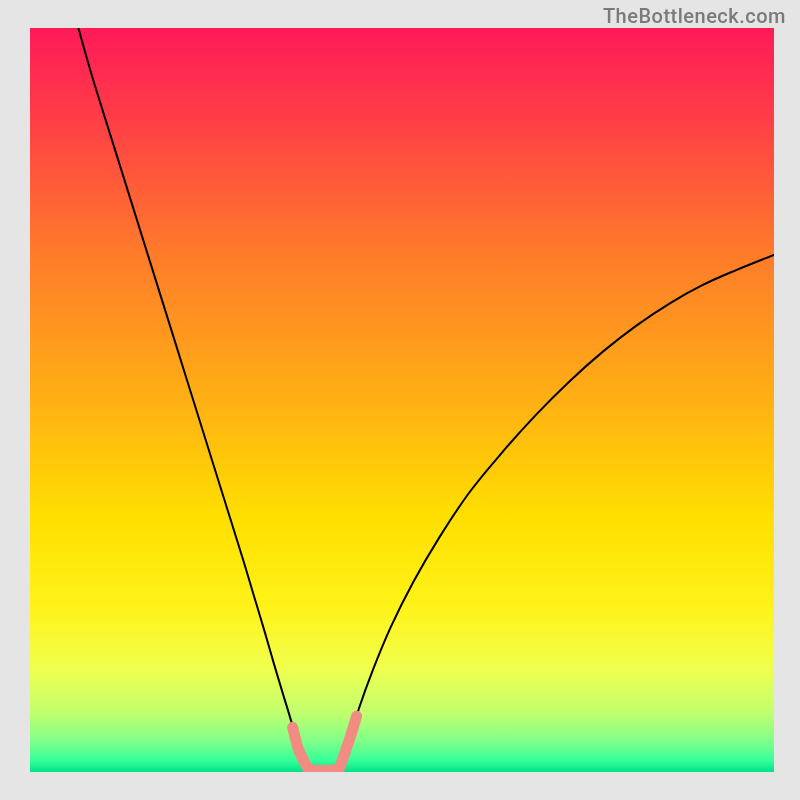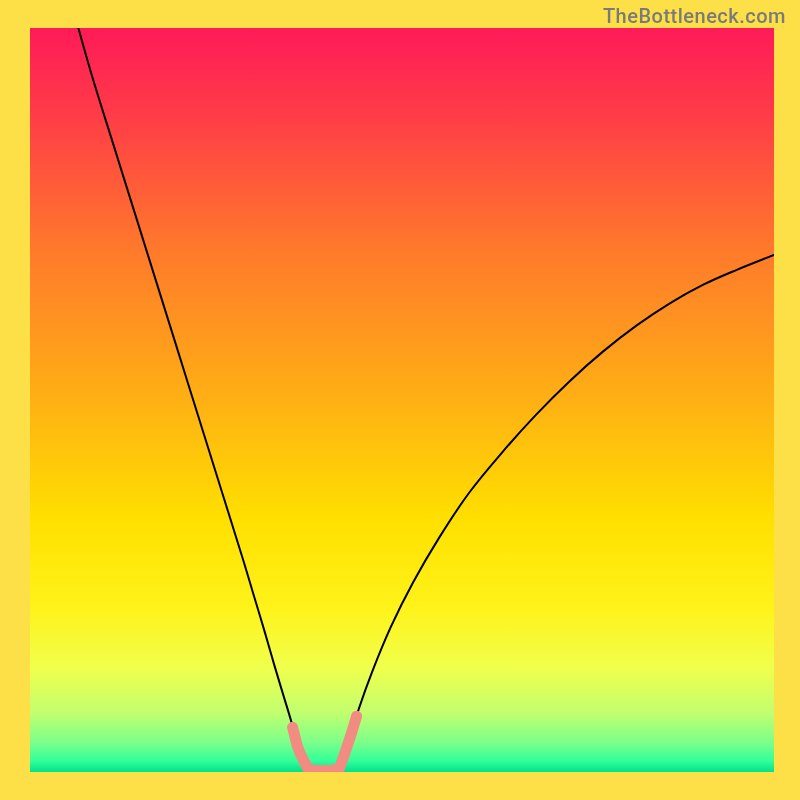--- a/index.html
+++ b/index.html
@@ -8,21 +8,21 @@
     width: 800px;
     height: 800px;
     background: #000;
     font-family: -apple-system, BlinkMacSystemFont, "Segoe UI", Roboto, Helvetica, Arial, sans-serif;
     overflow: hidden;
   }
   .stage {
     position: relative;
     width: 800px;
     height: 800px;
-    background: #fde047;
+    background: #e5e5e5;
   }
   .watermark {
     position: absolute;
     top: 4px;
     right: 14px;
     color: #7a7a7a;
     font-size: 20px;
     font-weight: 500;
     letter-spacing: 0.5px;
     z-index: 10;

